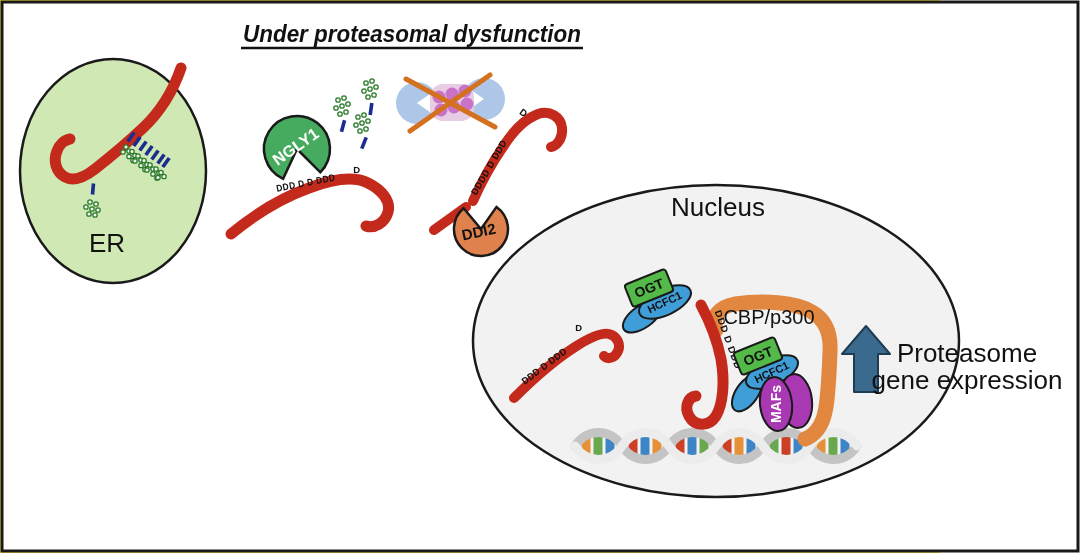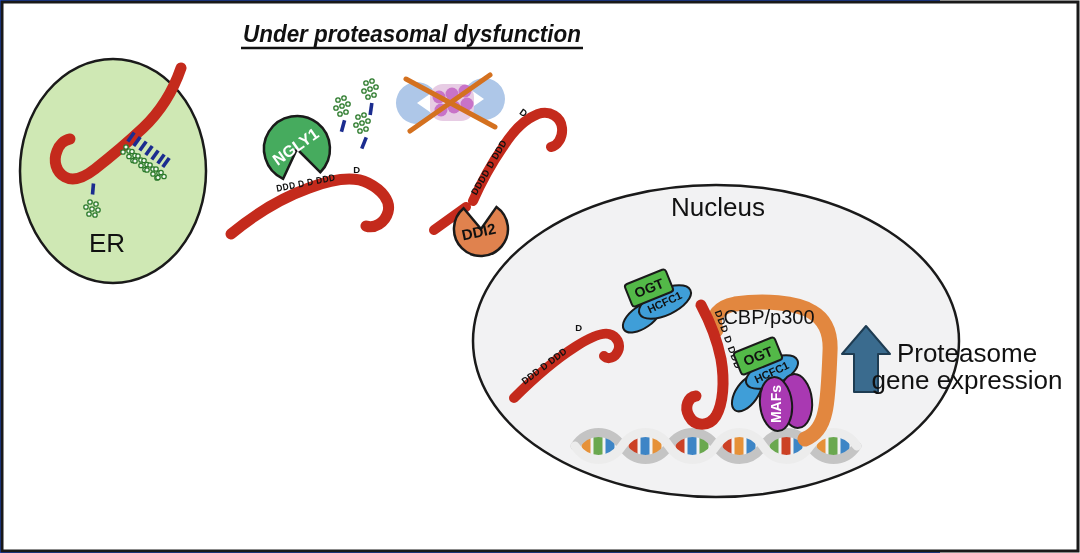--- a/index.html
+++ b/index.html
@@ -1,16 +1,16 @@
 <!DOCTYPE html>
 <html><head>
 <meta charset="utf-8">
 <style>
   html,body{margin:0;padding:0;background:#ffffff;}
-  .figure-wrap{width:940px;height:553px;position:relative;background:#1d4ed8;}
+  .figure-wrap{width:940px;height:553px;position:relative;background:#fde047;}
   svg{display:block;}
   text{font-family:"Liberation Sans","DejaVu Sans",sans-serif;fill:#111111;}
   .title-text{font-size:24px;font-weight:bold;font-style:italic;}
   .big-label{font-size:26px;}
   .mid-label{font-size:20px;}
   .shape-label{font-weight:bold;}
   .residue{font-size:9.5px;font-weight:bold;letter-spacing:0.5px;}
   .white-text{fill:#ffffff;}
   .gr{fill:#f2f9f0;stroke:#2c7a2c;stroke-width:1.3;}
   .stem{fill:#1b2c8f;}

